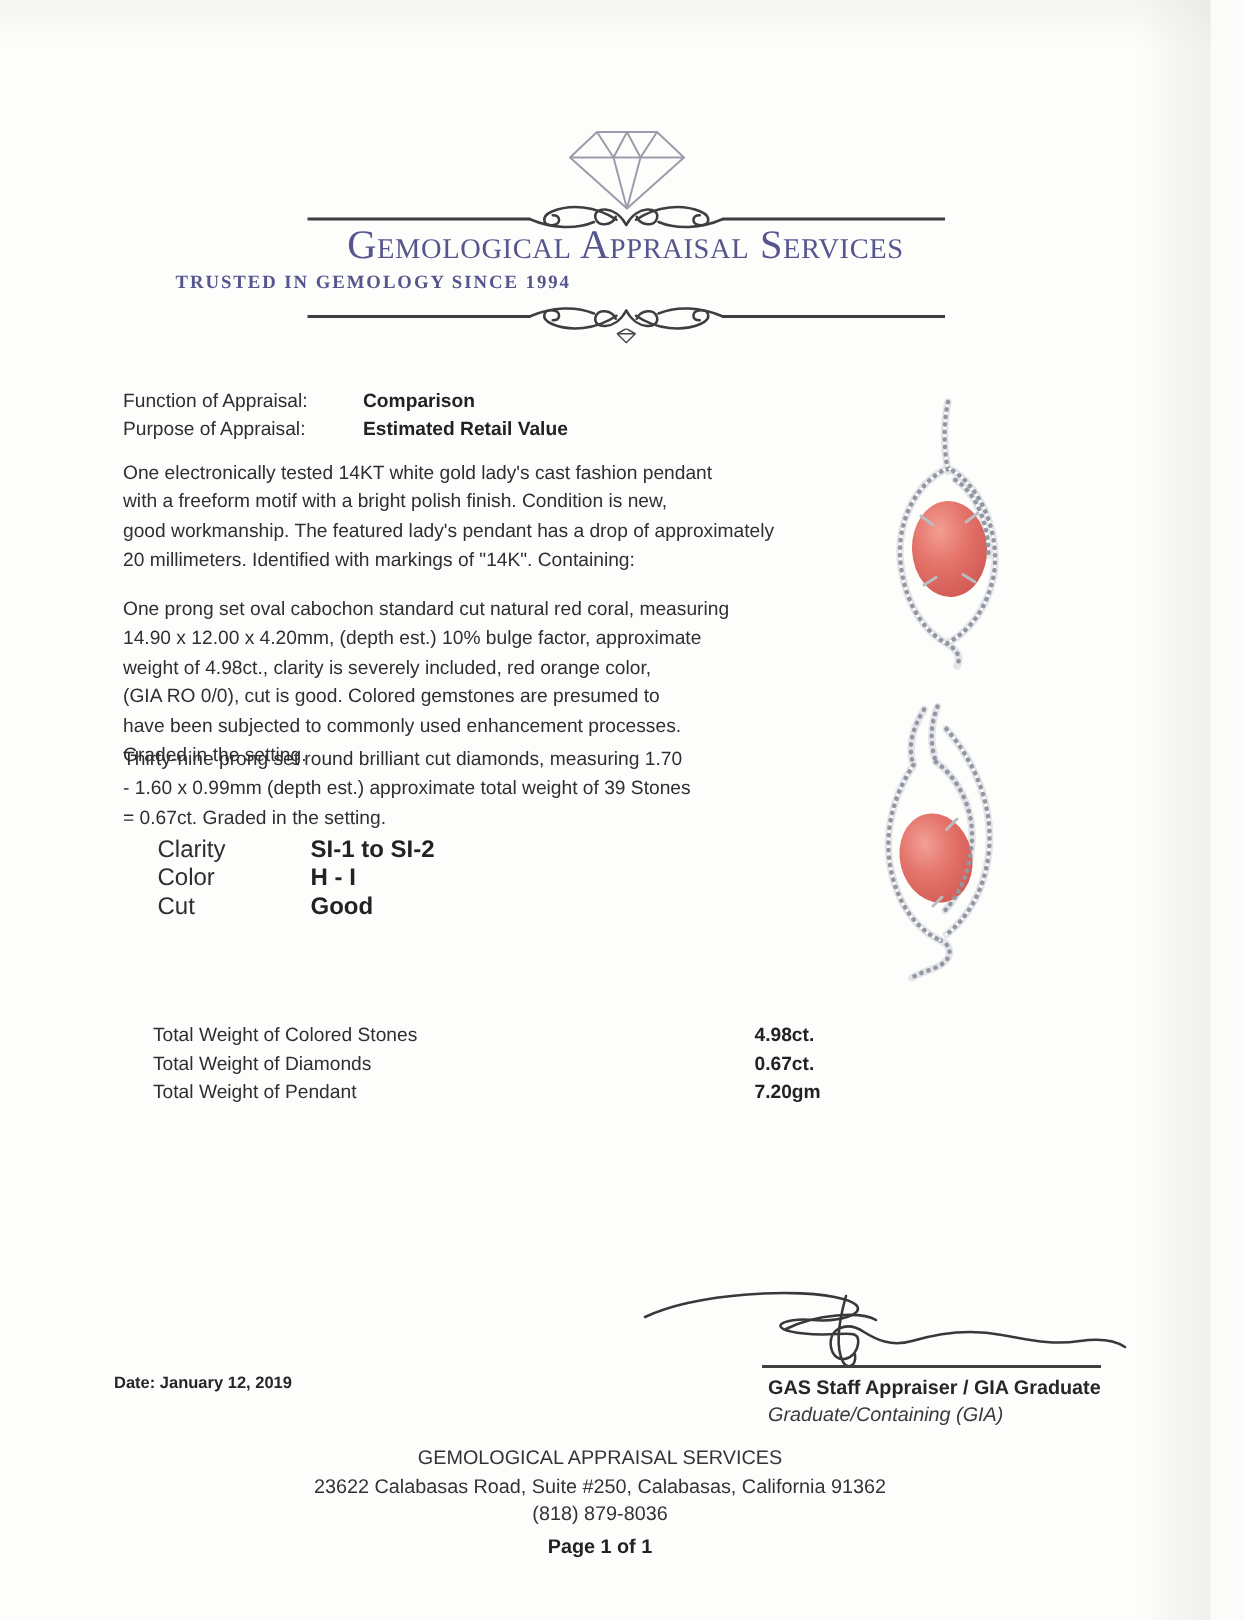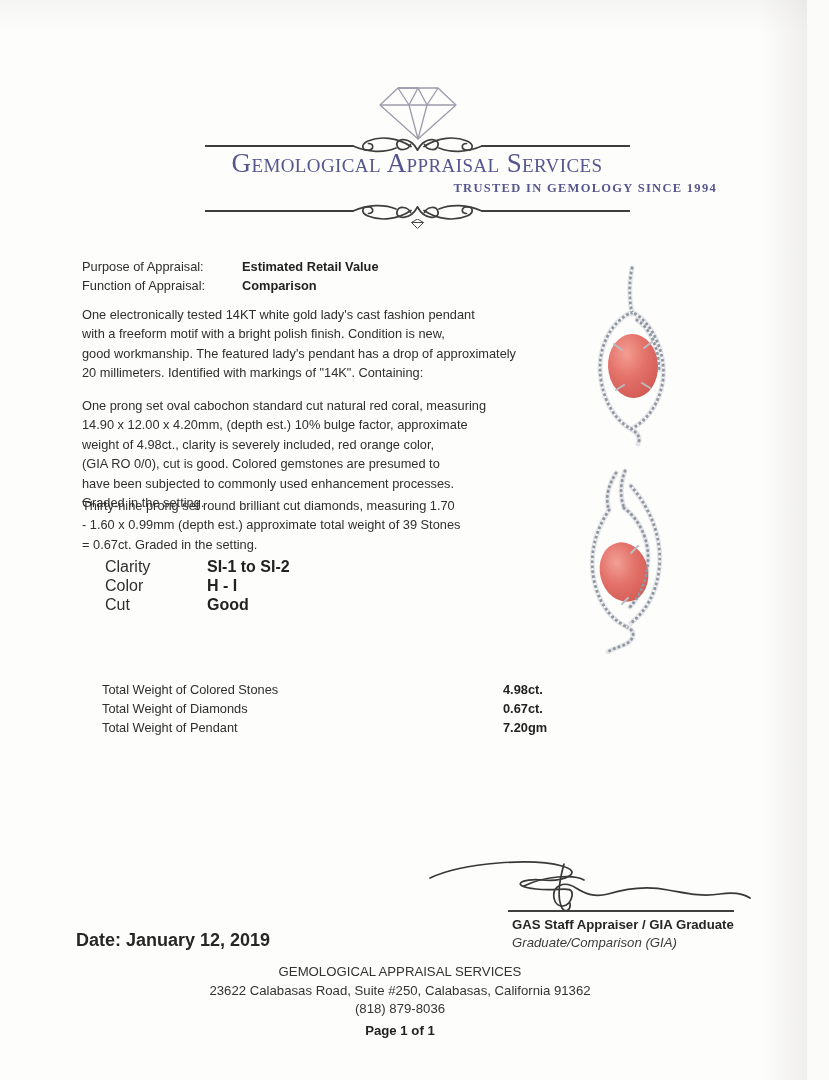--- a/index.html
+++ b/index.html
@@ -9,35 +9,35 @@
         background:linear-gradient(to left, rgba(205,203,199,.28), rgba(205,203,199,0) 6%),
                    linear-gradient(to bottom, rgba(210,208,204,.18), rgba(210,208,204,0) 3%),
                    #fdfdfc;}
   .abs{position:absolute;}
   .body-text{font-size:12.8px;line-height:19.4px;white-space:pre-line;color:#2f2f2f;}
   .bold{font-weight:bold;color:#222;}
   
   .title{left:117px;top:148px;width:600px;text-align:center;
          font-family:"Liberation Serif",serif;font-variant:small-caps;
          font-size:27px;letter-spacing:.4px;color:#56568e;font-weight:500;}
-  .subtitle{left:117px;top:181px;width:600px;text-align:right;
+  .subtitle{left:117px;top:181px;width:600px;text-align:left;
             font-family:"Liberation Serif",serif;font-size:12.5px;
             letter-spacing:1.3px;color:#56568e;font-weight:bold;}
   
   .meta{left:82px;top:258px;width:480px;font-size:12.8px;line-height:18.8px;}
   .meta-label{display:inline-block;width:160px;}
   
   .grades{left:105px;top:557px;font-size:16px;line-height:19.2px;}
   .grade-label{display:inline-block;width:102px;}
   
   .totals{left:82px;top:680px;width:520px;font-size:12.8px;line-height:19.2px;margin-left:20px;}
   .total-row{position:relative;height:19.2px;}
   .total-value{position:absolute;left:401px;top:0;}
   
-  .date{left:76px;top:916px;font-size:18px;font-weight:bold;color:#262626;margin-top:14px;}
+  .date{left:76px;top:916px;font-size:11px;font-weight:bold;color:#262626;}
   .sig-line{left:508px;top:910px;width:226px;border-top:2px solid #3f3f3f;height:0;}
   .sig-title{left:512px;top:917px;font-size:13.2px;font-weight:bold;color:#262626;}
   .sig-sub{left:512px;top:935px;font-size:13.2px;font-style:italic;color:#3a3a3a;}
   .footer{left:0;top:963px;width:800px;text-align:center;font-size:13.2px;line-height:18.6px;color:#333;}
   .footer .page-num{font-weight:bold;color:#222;margin-top:3px;}
   svg{display:block;}
 </style>
 </head>
 <body>
 
@@ -85,24 +85,24 @@
     </svg>
   </div>
   <div class="abs" style="left:411px;top:219px;">
     <svg width="13" height="10" viewBox="0 0 13 10">
       <path d="M6.5 0 L12.5 3.5 L6.5 9.5 L0.5 3.5 Z M0.5 3.5 H12.5" fill="none" stroke="#4a4a4a" stroke-width="1"></path>
     </svg>
   </div>
 
   <div class="abs meta">
     <div>
+      <span class="meta-label">Function of Appraisal:</span><span class="bold">Comparison</span>
+    </div>
+    <div>
       <span class="meta-label">Purpose of Appraisal:</span><span class="bold">Estimated Retail Value</span>
-    </div>
-    <div>
-      <span class="meta-label">Function of Appraisal:</span><span class="bold">Comparison</span>
     </div>
   </div>
 
   <div class="abs body-text" style="left:82px;top:305px;width:500px;">One electronically tested 14KT white gold lady's cast fashion pendant
 with a freeform motif with a bright polish finish. Condition is new,
 good workmanship. The featured lady's pendant has a drop of approximately
 20 millimeters. Identified with markings of "14K".  Containing:</div>
   <div class="abs body-text" style="left:82px;top:396px;width:500px;">One prong set oval cabochon standard cut natural red coral, measuring
 14.90 x 12.00 x 4.20mm, (depth est.) 10% bulge factor, approximate
 weight of 4.98ct., clarity is severely included, red orange color,
@@ -220,21 +220,21 @@
       <g fill="none" stroke="#383838" stroke-width="1.7" stroke-linecap="round">
         <path d="M6 22 C40 6 110 2 138 10 C160 16 142 26 118 24 C98 22 84 30 112 33 C136 36 150 28 148 40 C146 52 132 54 130 42 C128 30 140 24 152 32 C160 37 170 42 184 38 C204 32 224 30 244 34 C262 37 276 41 296 38 C310 36 320 38 326 42"></path>
         <path d="M140 8 C136 22 132 40 138 52 C141 57 147 55 146 47"></path>
         <path d="M100 30 C120 20 150 18 160 24"></path>
       </g>
     </svg>
   </div>
   <div class="abs sig-line"></div>
   <div class="abs date">Date: January 12, 2019</div>
   <div class="abs sig-title">GAS Staff Appraiser / GIA Graduate</div>
-  <div class="abs sig-sub">Graduate/Comparison (GIA)</div>
+  <div class="abs sig-sub">Graduate/Containing (GIA)</div>
 
   <div class="abs footer">
     <div>GEMOLOGICAL APPRAISAL SERVICES</div>
     <div>23622 Calabasas Road, Suite #250, Calabasas, California 91362</div>
     <div>(818) 879-8036</div>
     <div class="page-num">Page 1 of 1</div>
   </div>
 
 </div>
 

